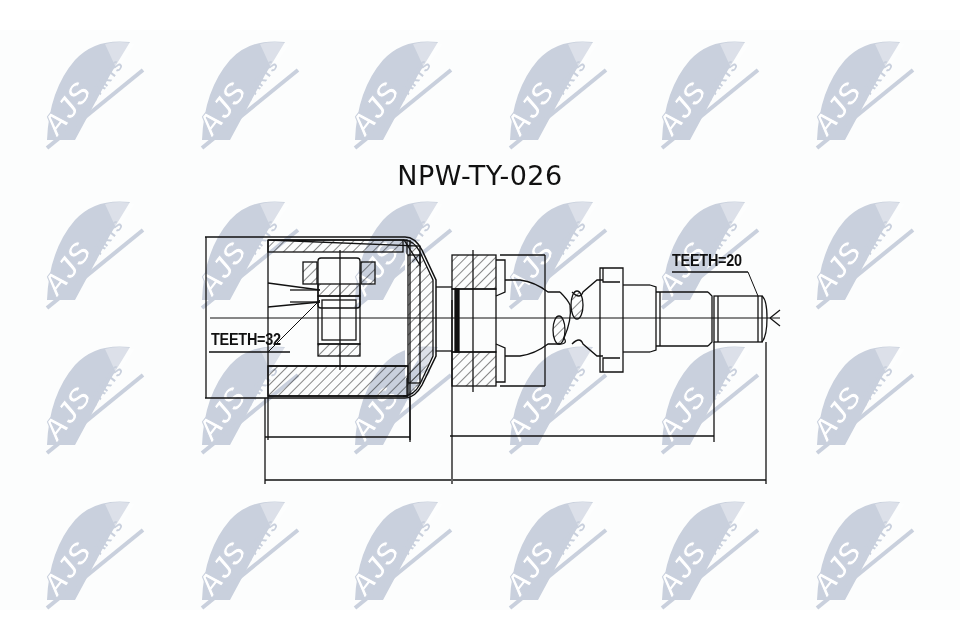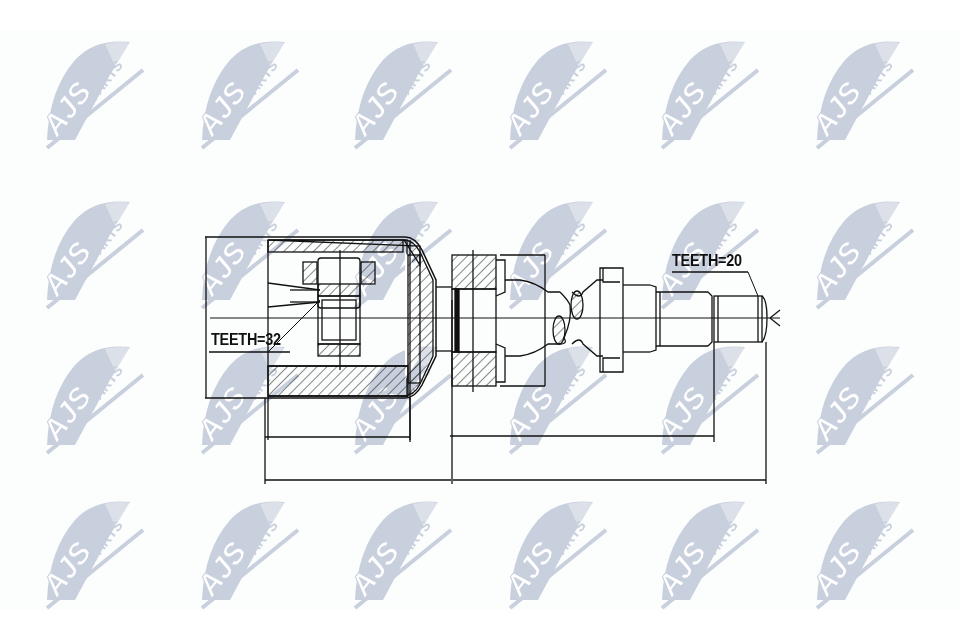--- a/index.html
+++ b/index.html
@@ -303,16 +303,17 @@
       <line x1="410" y1="398" x2="410" y2="442"></line>
       <line x1="714" y1="342" x2="714" y2="442"></line>
       <line x1="766" y1="342" x2="766" y2="484"></line>
       <line x1="265" y1="437" x2="410" y2="437"></line>
       <line x1="450" y1="436" x2="714" y2="436"></line>
       <line x1="265" y1="480" x2="451" y2="480"></line>
       <line x1="453" y1="480" x2="766" y2="480"></line>
     </g>
   </svg>
 
+  <div class="title">NPW-TY-026</div>
 
   <div class="teeth-label" style="left:211px; top:330px;">TEETH=32</div>
   <div class="teeth-label" style="left:672px; top:251px;">TEETH=20</div>
 </div>
 
 </body></html>

